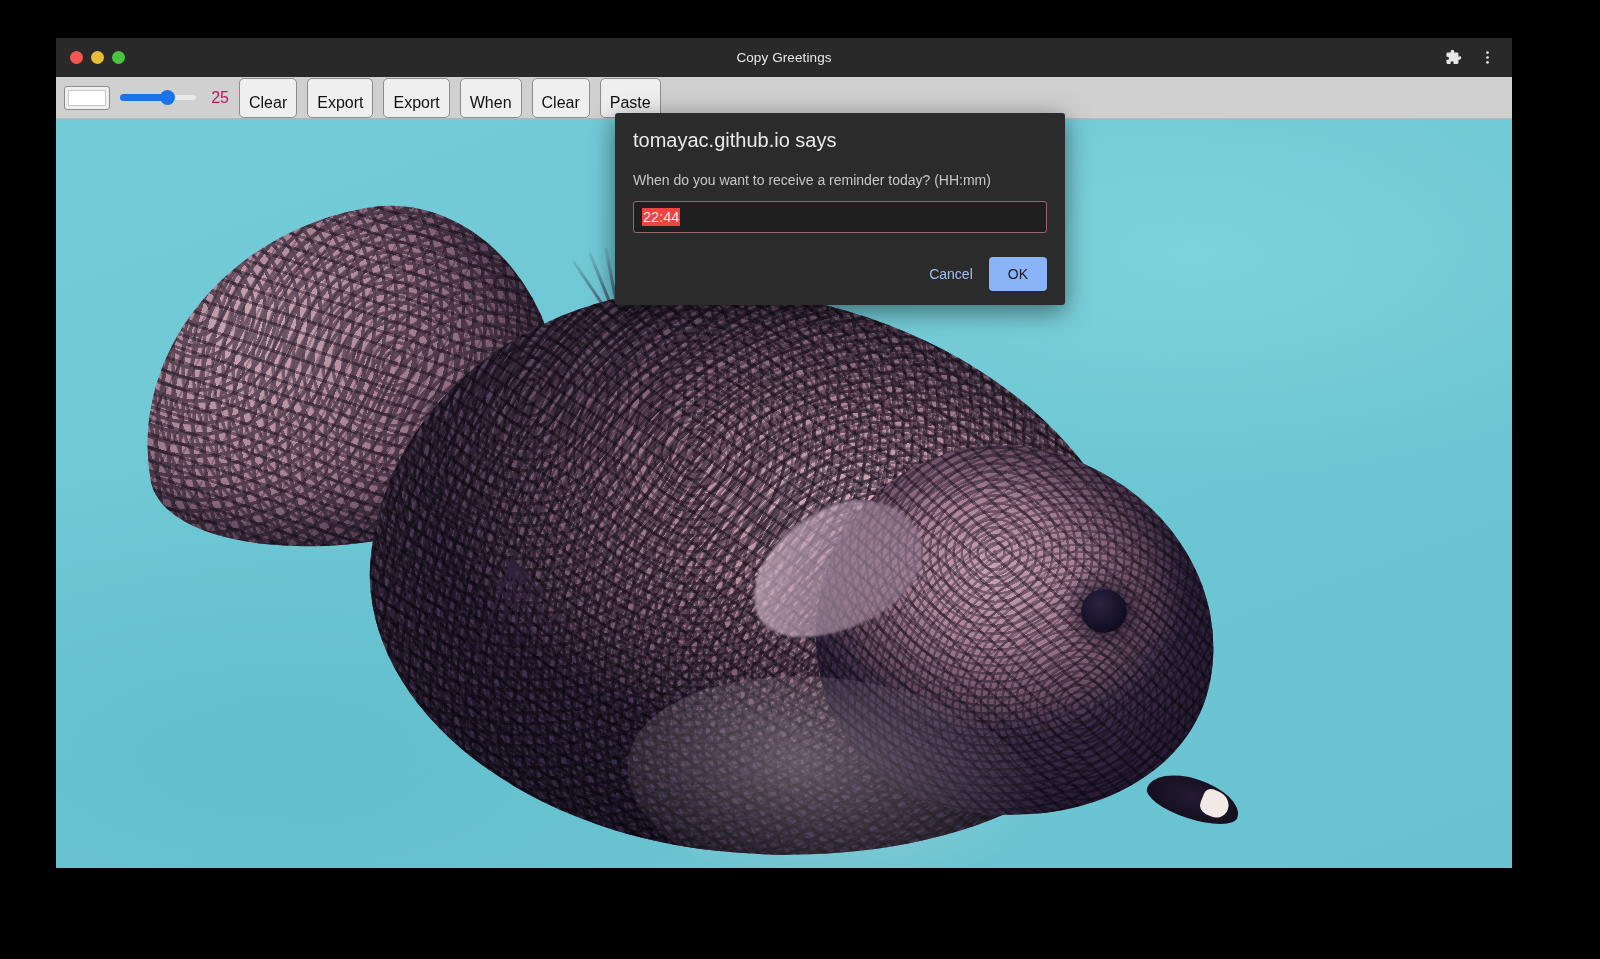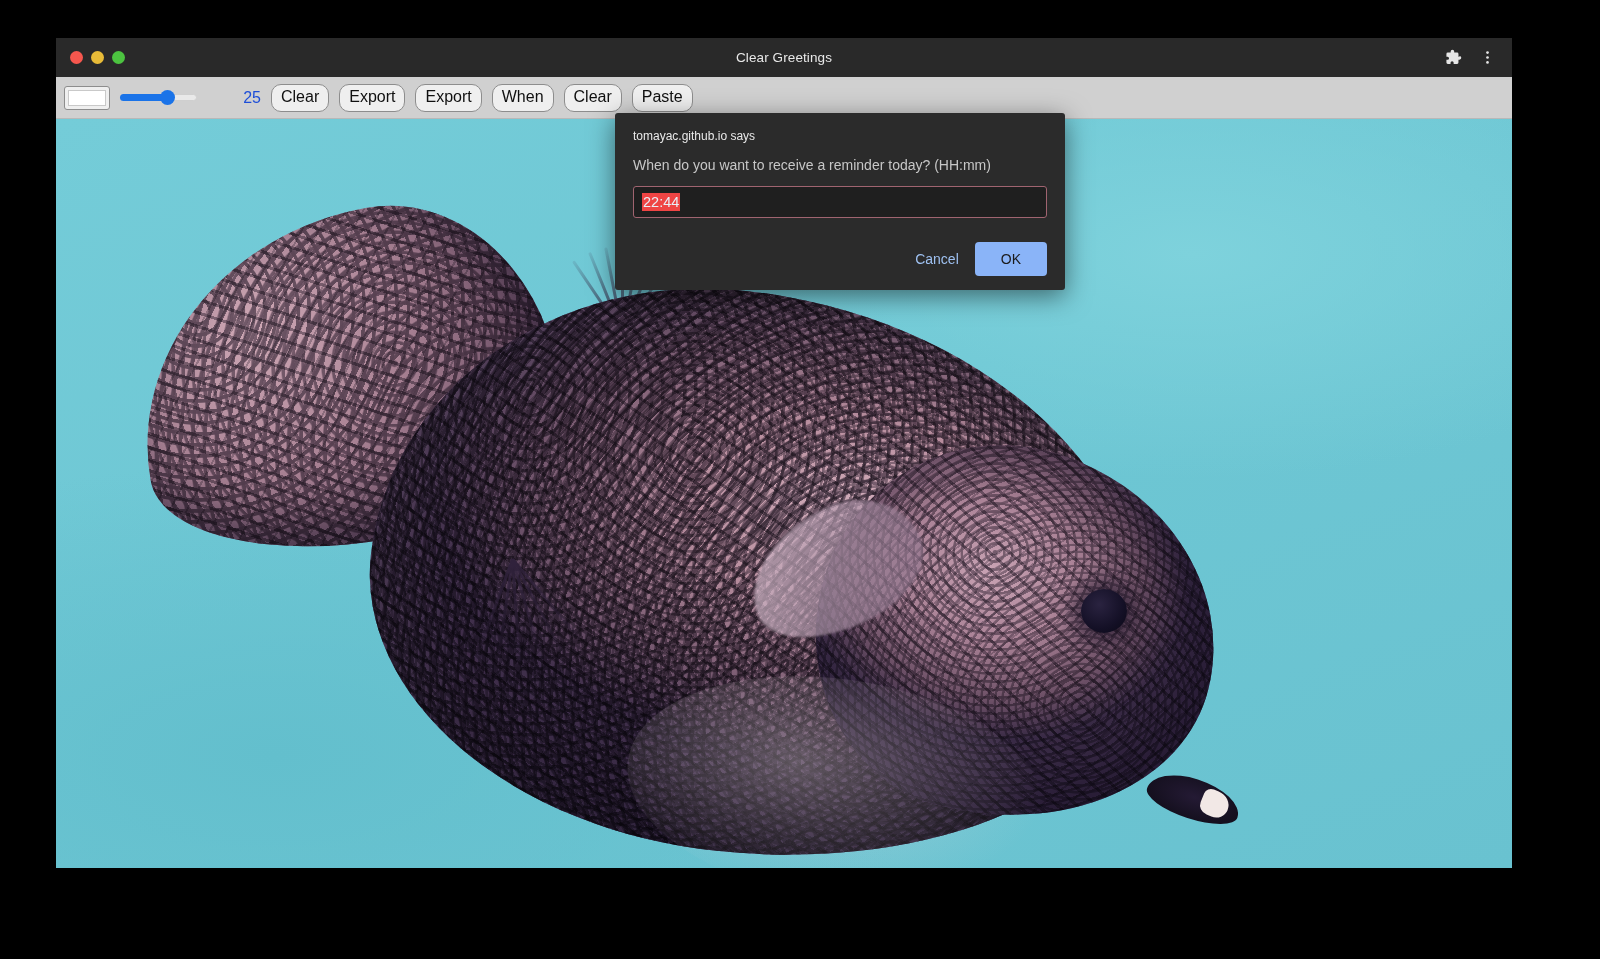--- a/index.html
+++ b/index.html
@@ -136,34 +136,33 @@
   .slider-thumb {
     position: absolute;
     left: 52%;
     width: 15px; height: 15px;
     border-radius: 50%;
     background: #1a73e8;
   }
 
   .slider-value {
     font-size: 16px;
-    color: #1d4ed8;
+    color: #be185d;
     min-width: 22px;
     text-align: right;
-    margin-left: 32px;
   }
 
   .tb-btn {
     background: #efefef;
     border: 1px solid #8d8d8d;
-    border-radius: 10px;
+    border-radius: 5px;
     font-family: "Liberation Sans", sans-serif;
     font-size: 16px;
     color: #101010;
-    padding: 2px 9px 4px;
+    padding: 14px 9px 4px;
     line-height: 1.25;
     white-space: nowrap;
   }
 
   
   .canvas {
     position: relative;
     width: 100%;
     height: 749px;
     background: #74cbd7;
@@ -326,22 +325,22 @@
     left: 559px; top: 75px;
     width: 450px;
     background: #2b2b2b;
     border-radius: 3px;
     box-shadow: 0 6px 26px rgba(0,0,0,.5);
     padding: 16px 18px 14px;
     z-index: 10;
   }
   .dlg-title {
     color: #e9e9e9;
-    font-size: 12px;
-    margin-bottom: 14px;
+    font-size: 20px;
+    margin-bottom: 20px;
   }
   .dlg-msg {
     color: #c7c7c7;
     font-size: 14px;
     margin-bottom: 13px;
   }
   .dlg-input {
     width: 100%;
     height: 32px;
     background: #1f1f1f;
@@ -373,40 +372,40 @@
     padding: 8px 14px;
     border-radius: 4px;
   }
   .btn-ok {
     background: #8ab4f8;
     border: none;
     color: #1b1b1b;
     font-family: "Liberation Sans", sans-serif;
     font-size: 14px;
     font-weight: 500;
-    padding: 9px 26px;
+    padding: 9px 19px;
     border-radius: 4px;
   }
 </style>
 </head>
 <body>
 
 <div id="root">
 
   <div class="desk-frame"></div>
 
   <div class="window">
 
     <div class="titlebar">
       <div class="traffic">
         <div class="tl red"></div>
         <div class="tl yellow"></div>
         <div class="tl green"></div>
       </div>
-      <div class="win-title">Clear Greetings</div>
+      <div class="win-title">Copy Greetings</div>
       <div class="title-actions">
         <div class="ticon">
           <svg width="17" height="17" viewBox="0 0 24 24" fill="#e6e6e6">
             <path d="M20.5 11H19V7a2 2 0 0 0-2-2h-4V3.5a2.5 2.5 0 0 0-5 0V5H4a2 2 0 0 0-2 2v3.8h1.5a2.2 2.2 0 1 1 0 4.4H2V19a2 2 0 0 0 2 2h3.8v-1.5a2.2 2.2 0 1 1 4.4 0V21H17a2 2 0 0 0 2-2v-4h1.5a2.5 2.5 0 0 0 0-5z"></path>
           </svg>
         </div>
         <div class="ticon">
           <svg width="17" height="17" viewBox="0 0 24 24" fill="#e6e6e6">
             <circle cx="12" cy="5" r="1.9"></circle>
             <circle cx="12" cy="12" r="1.9"></circle>

